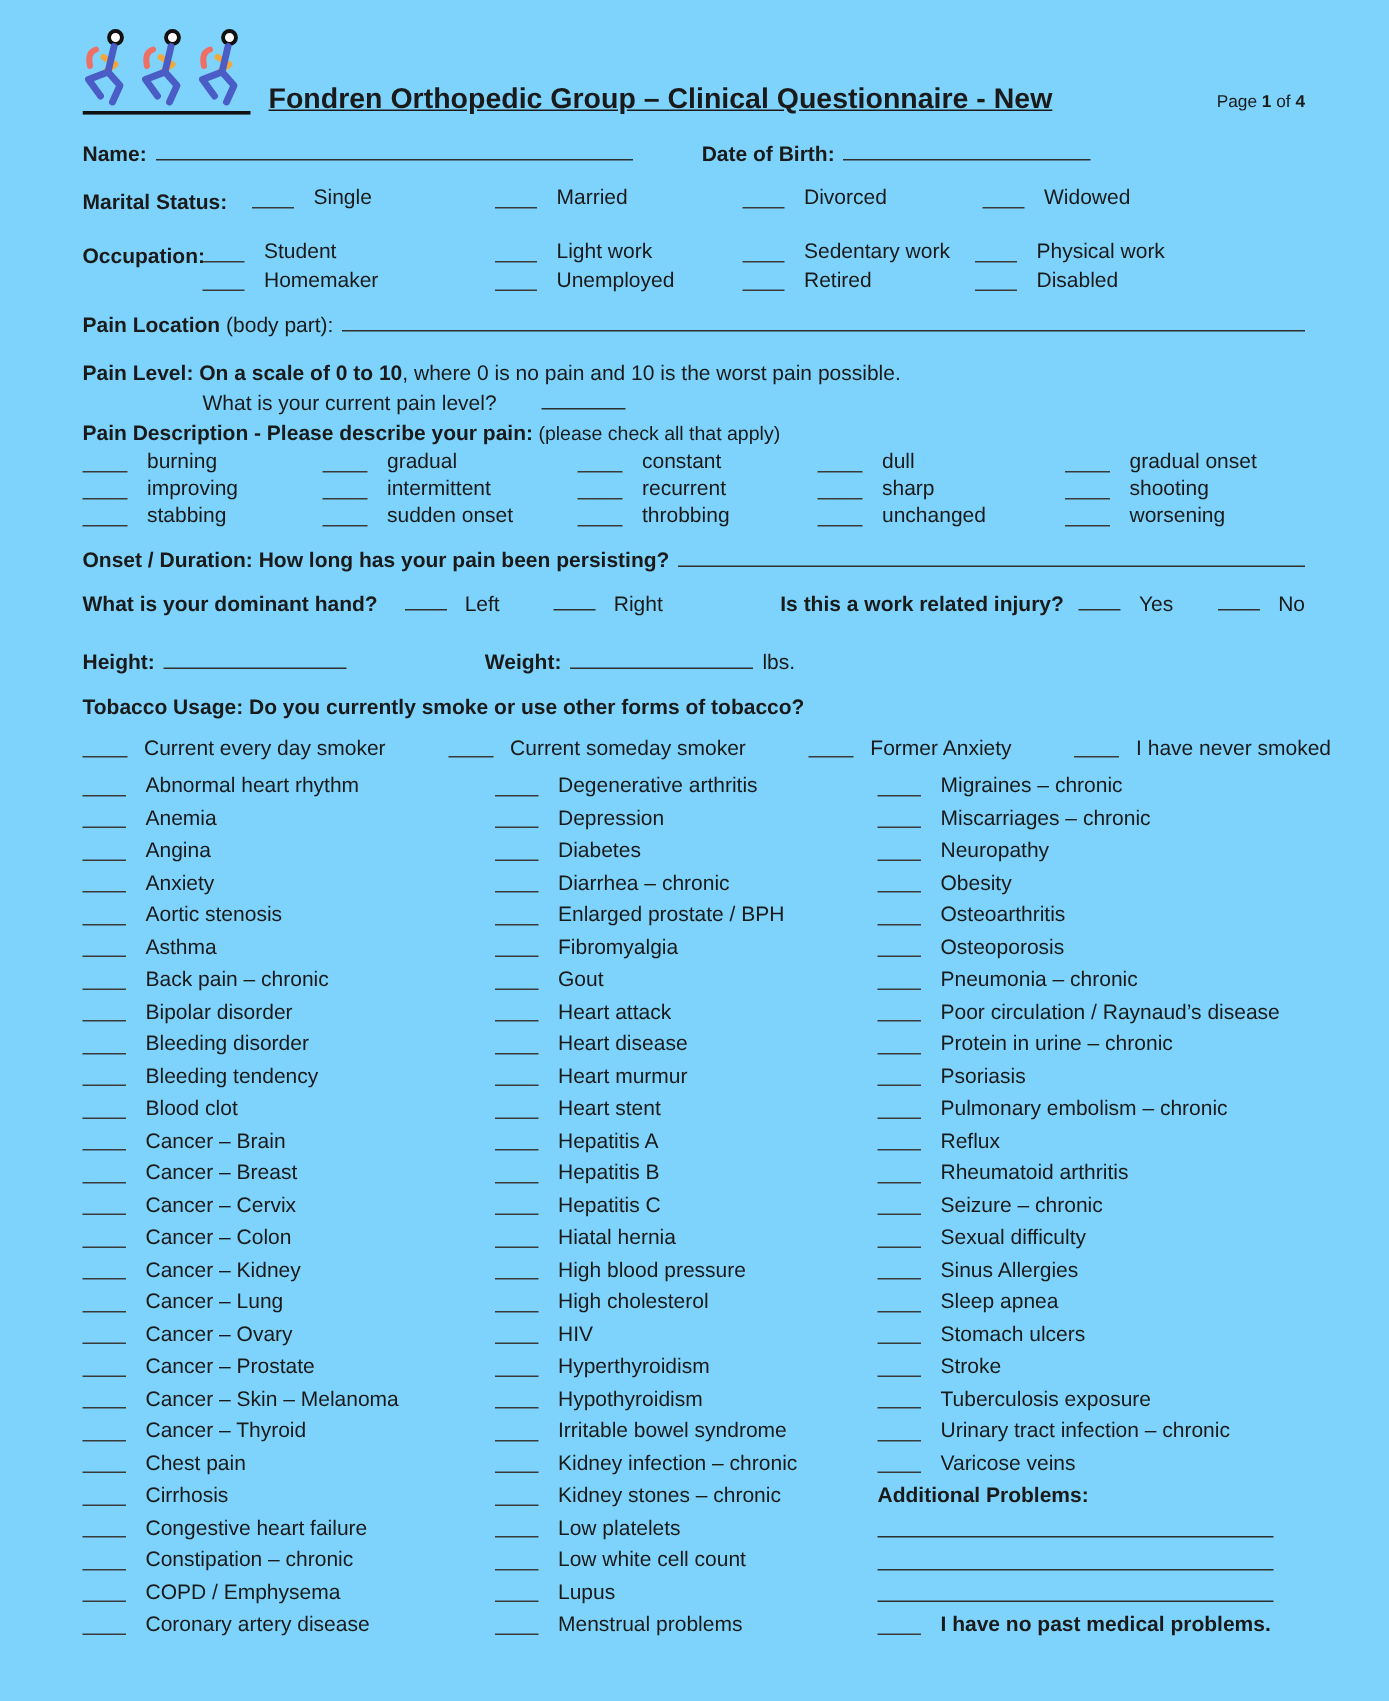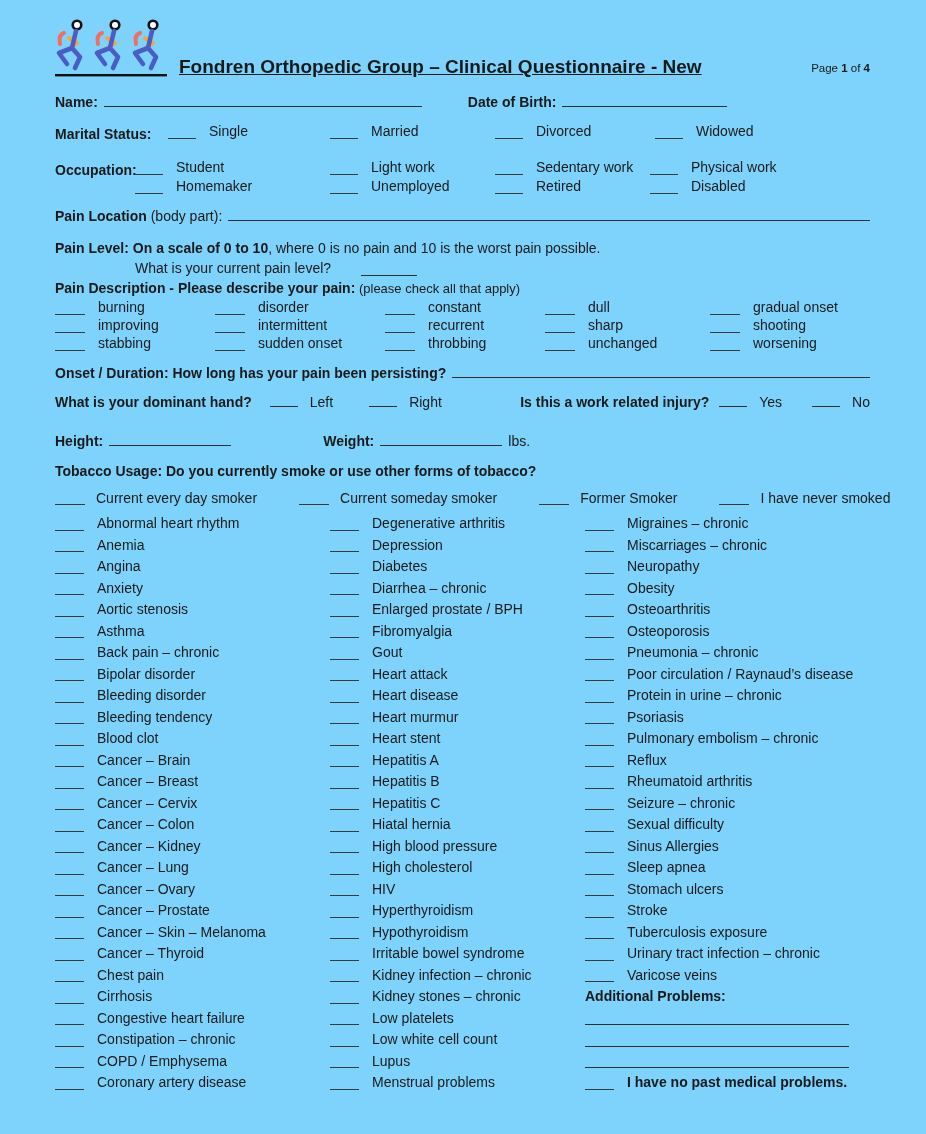--- a/index.html
+++ b/index.html
@@ -147,38 +147,38 @@
       </div>
   </div>
 
   <div class="frow mt14">
     <span class="nowrap"><b>Pain Location</b><span> (body part):</span></span>
     <span class="grow" style="margin-left:6px;"></span>
   </div>
 
   <div class="mt16">
     <div><b>Pain Level: On a scale of 0 to 10</b><span>, where 0 is no pain and 10 is the worst pain possible.</span></div>
-    <div class="frow" style="margin-top:4px;padding-left:80px;align-items:flex-end;">
+    <div class="frow" style="margin-top:4px;padding-left:80px;">
       <span>What is your current pain level?</span>
       <span class="blank" style="width:56px;margin-left:30px;"></span>
     </div>
   </div>
 
   <div style="margin-top:4px;">
     <div><b>Pain Description - Please describe your pain:</b><span style="font-size:13px;"> (please check all that apply)</span></div>
     <div class="pain-grid">
 
         <div class="cell">
           <span class="cb" style="width:30px;"></span>
           <span class="lbl">burning</span>
         </div>
 
         <div class="cell">
           <span class="cb" style="width:30px;"></span>
-          <span class="lbl">disorder</span>
+          <span class="lbl">gradual</span>
         </div>
 
         <div class="cell">
           <span class="cb" style="width:30px;"></span>
           <span class="lbl">constant</span>
         </div>
 
         <div class="cell">
           <span class="cb" style="width:30px;"></span>
           <span class="lbl">dull</span>
@@ -276,21 +276,21 @@
           <span class="lbl">Current every day smoker</span>
         </div>
 
         <div class="cell">
           <span class="cb" style="width:30px;margin-right:11px;"></span>
           <span class="lbl">Current someday smoker</span>
         </div>
 
         <div class="cell">
           <span class="cb" style="width:30px;margin-right:11px;"></span>
-          <span class="lbl">Former Smoker</span>
+          <span class="lbl">Former Anxiety</span>
         </div>
 
         <div class="cell">
           <span class="cb" style="width:30px;margin-right:11px;"></span>
           <span class="lbl">I have never smoked</span>
         </div>
       </div>
   </div>
 
 

